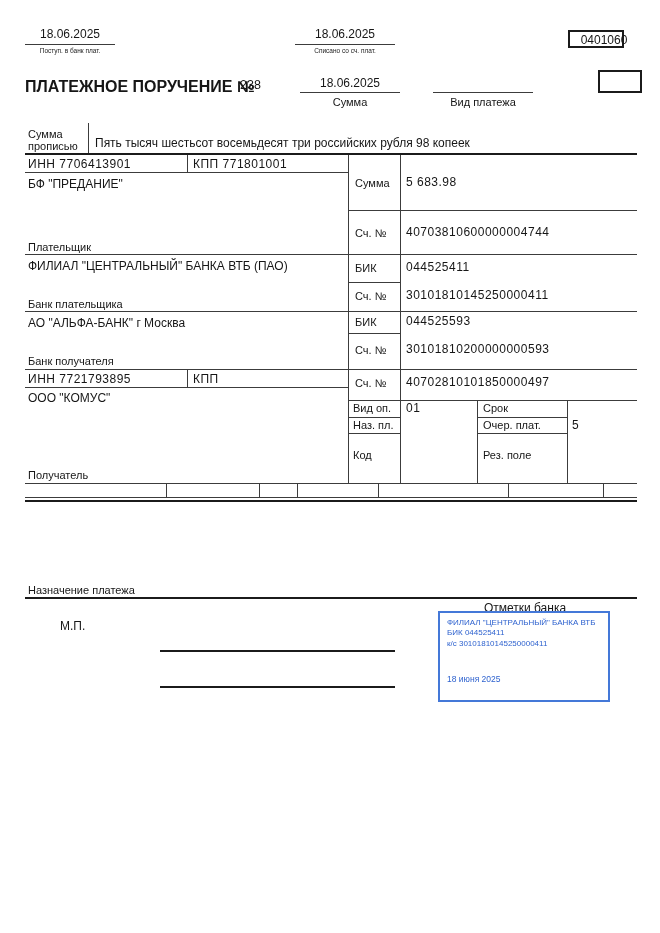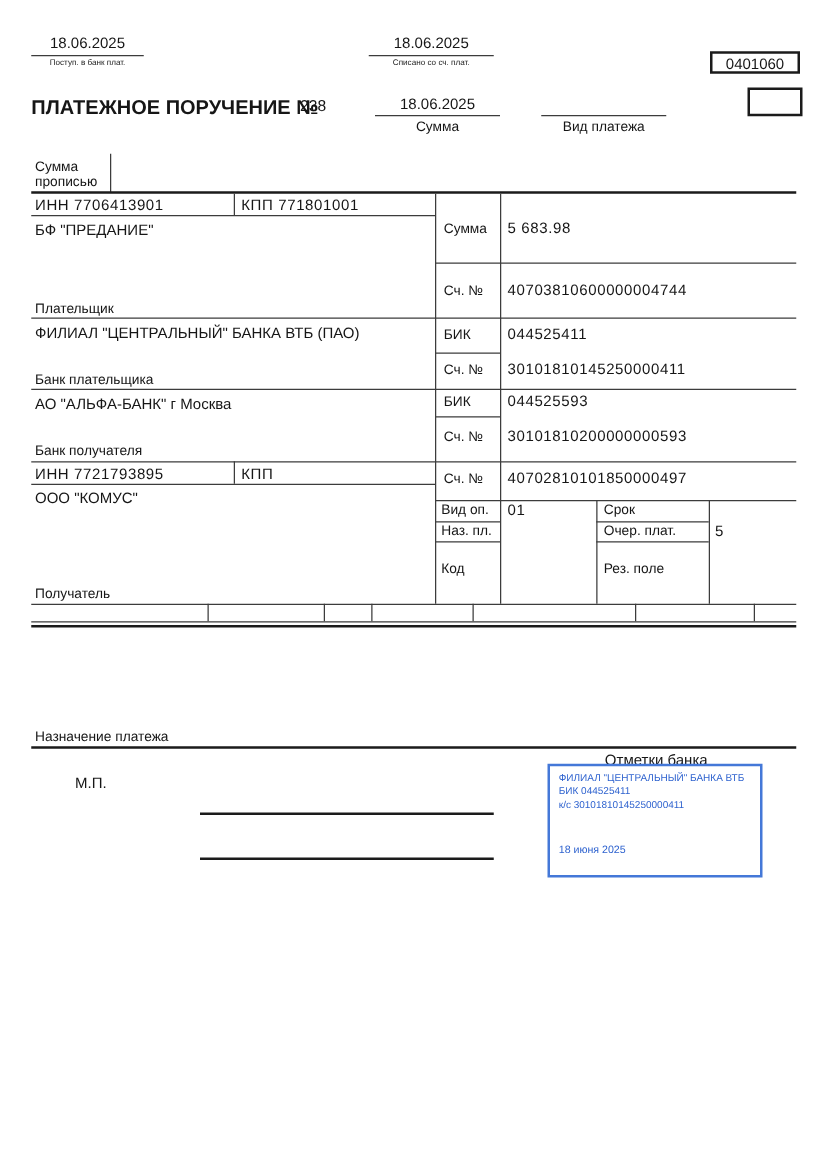--- a/index.html
+++ b/index.html
@@ -32,38 +32,39 @@
 <div id="page">
 
   <div class="txt ctr" style="left:25px;top:28px;width:90px;">18.06.2025</div>
   <div class="hline" style="left:25px;top:44px;width:90px;"></div>
   <div class="txt ctr small" style="left:18px;top:47px;width:104px;">Поступ. в банк плат.</div>
 
   <div class="txt ctr" style="left:295px;top:28px;width:100px;">18.06.2025</div>
   <div class="hline" style="left:295px;top:44px;width:100px;"></div>
   <div class="txt ctr small" style="left:290px;top:47px;width:110px;">Списано со сч. плат.</div>
 
-  <div class="box" style="left:568px;top:41px;width:72px;height:18px;">
+  <div class="box" style="left:568px;top:30px;width:56px;height:18px;">
     <div class="txt ctr" style="left:0;top:2px;width:68px;">0401060</div>
   </div>
 
   <div class="txt" style="left:25px;top:78px;font-weight:bold;font-size:16px;">ПЛАТЕЖНОЕ ПОРУЧЕНИЕ №</div>
   <div class="txt" style="left:240px;top:79px;font-size:12.5px;">238</div>
 
   <div class="txt ctr" style="left:300px;top:77px;width:100px;">18.06.2025</div>
   <div class="hline" style="left:300px;top:92px;width:100px;"></div>
   <div class="txt ctr lbl" style="left:300px;top:96px;width:100px;">Сумма</div>
 
   <div class="hline" style="left:433px;top:92px;width:100px;"></div>
   <div class="txt ctr lbl" style="left:433px;top:96px;width:100px;">Вид платежа</div>
 
   <div class="box" style="left:598px;top:70px;width:44px;height:23px;"></div>
 
   <div class="txt lbl wrap" style="left:28px;top:128px;width:56px;">Сумма прописью</div>
   <div class="vline" style="left:88px;top:123px;height:31px;"></div>
+  <div class="txt" style="left:95px;top:137px;">Пять тысяч шестьсот восемьдесят три российских рубля 98 копеек</div>
   <div class="hline thick" style="left:25px;top:153px;width:612px;"></div>
 
   <div class="vline" style="left:348px;top:155px;height:328px;"></div>
   <div class="vline" style="left:400px;top:155px;height:328px;"></div>
   <div class="vline" style="left:477px;top:400px;height:83px;"></div>
   <div class="vline" style="left:567px;top:400px;height:83px;"></div>
 
   <div class="txt num" style="left:28px;top:158px;">ИНН 7706413901</div>
   <div class="vline" style="left:187px;top:155px;height:17px;"></div>
   <div class="txt num" style="left:193px;top:158px;">КПП 771801001</div>

